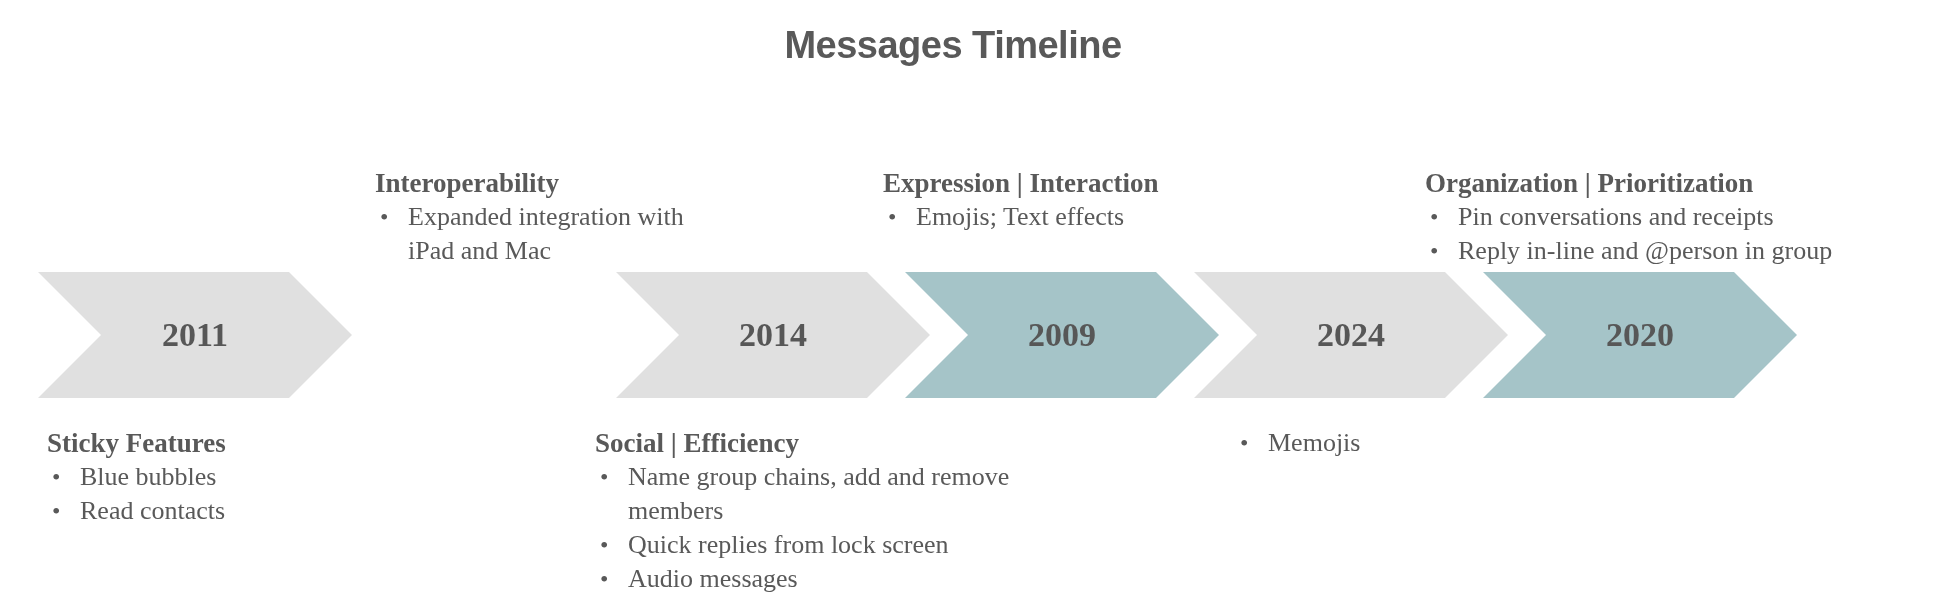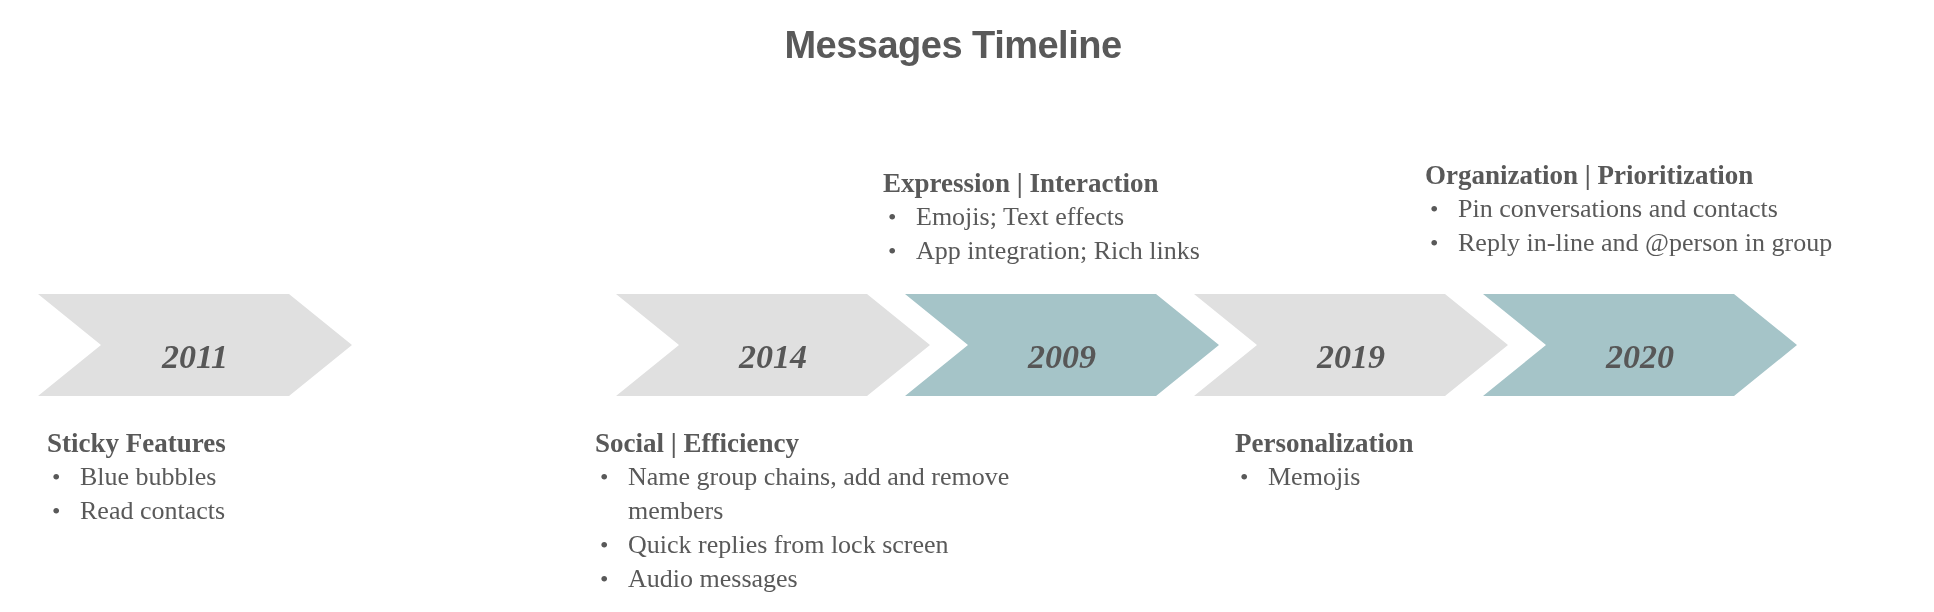--- a/index.html
+++ b/index.html
@@ -21,25 +21,24 @@
     font-family: "Liberation Sans", sans-serif;
     font-size: 38px;
     font-weight: bold;
     letter-spacing: -0.5px;
     color: #595959;
     padding-left: 36px;
   }
   
   .chevron {
     position: absolute;
-    top: 294px;
+    top: 272px;
     width: 314px;
-    height: 102px;
+    height: 126px;
     clip-path: polygon(0 0, 251px 0, 314px 50%, 251px 100%, 0 100%, 63px 50%);
-    font-style: italic;
   }
   .chevron.gray { background: #e0e0e0; }
   .chevron.teal { background: #a5c4c8; }
   .chevron .year {
     position: absolute;
     left: 0; top: 0;
     width: 100%; height: 100%;
     line-height: 126px;
     text-align: center;
     font-size: 34px;
@@ -77,21 +76,21 @@
   }
   .note li::before {
     content: "\2022";
     position: absolute;
     left: 5px;
     top: 0;
     font-size: 24px;
   }
   .note-interop        { left: 375px;  top: 166px; width: 345px; }
   .note-expression     { left: 883px;  top: 166px; width: 430px; }
-  .note-organization   { left: 1425px; top: 158px; width: 505px; }
+  .note-organization   { left: 1425px; top: 166px; width: 505px; }
   .note-sticky         { left: 47px;   top: 426px; width: 300px; }
   .note-social         { left: 595px;  top: 426px; width: 420px; }
   .note-personalize    { left: 1235px; top: 426px; width: 320px; }
 </style>
 </head>
 <body>
 
 <div class="slide">
 
   <div class="slide-title">Messages Timeline</div>
@@ -99,39 +98,44 @@
   <div class="chevron gray c0">
     <div class="year">2011</div>
   </div>
   <div class="chevron gray c2">
     <div class="year">2014</div>
   </div>
   <div class="chevron teal c3">
     <div class="year">2009</div>
   </div>
   <div class="chevron gray c4">
-    <div class="year">2019</div>
+    <div class="year">2024</div>
   </div>
   <div class="chevron teal c5">
     <div class="year">2020</div>
   </div>
 
+  <div class="note note-interop">
+    <h3>Interoperability</h3>
+    <ul>
+      <li>Expanded integration with iPad and Mac</li>
+    </ul>
+  </div>
 
   <div class="note note-expression">
     <h3>Expression | Interaction</h3>
     <ul>
       <li>Emojis; Text effects</li>
-      <li>App integration; Rich links</li>
     </ul>
   </div>
 
   <div class="note note-organization">
     <h3>Organization | Prioritization</h3>
     <ul>
-      <li>Pin conversations and contacts</li>
+      <li>Pin conversations and receipts</li>
       <li>Reply in-line and @person in group</li>
     </ul>
   </div>
 
   <div class="note note-sticky">
     <h3>Sticky Features</h3>
     <ul>
       <li>Blue bubbles</li>
       <li>Read contacts</li>
     </ul>
@@ -140,19 +144,18 @@
   <div class="note note-social">
     <h3>Social | Efficiency</h3>
     <ul>
       <li>Name group chains, add and remove members</li>
       <li>Quick replies from lock screen</li>
       <li>Audio messages</li>
     </ul>
   </div>
 
   <div class="note note-personalize">
-    <h3>Personalization</h3>
     <ul>
       <li>Memojis</li>
     </ul>
   </div>
 
 </div>
 
 </body></html>

